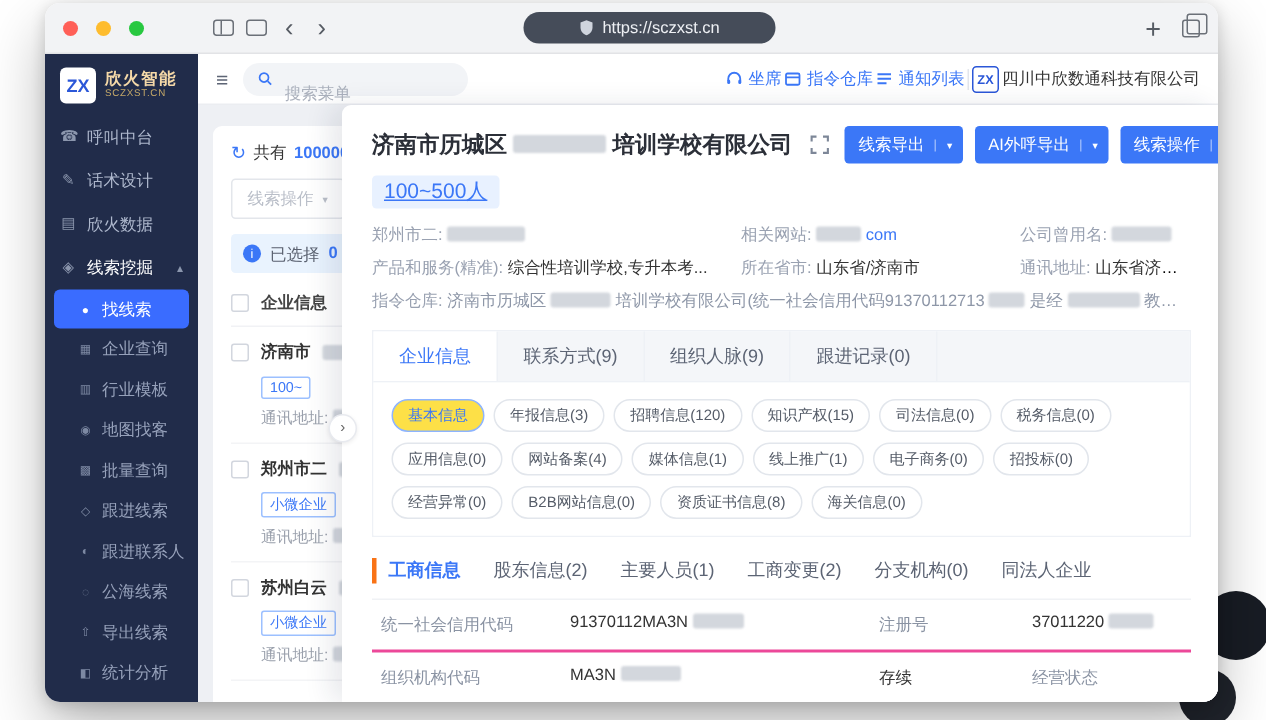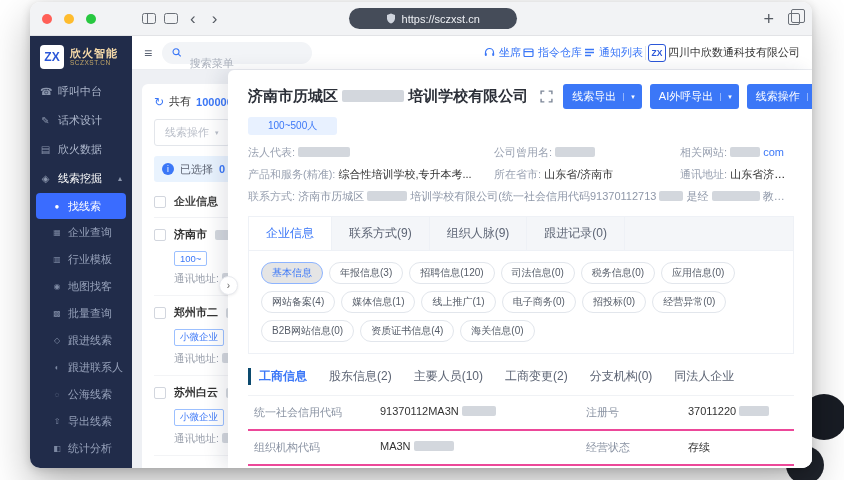--- a/index.html
+++ b/index.html
@@ -104,41 +104,41 @@
   .m-handle{position:absolute;left:-9px;top:206px;width:19px;height:19px;border-radius:50%;background:#fff;
     border:1px solid #e8eaef;box-shadow:0 1px 3px rgba(0,0,0,.08);font-size:10px;color:#666;
     display:flex;align-items:center;justify-content:center;}
   .m-head{display:flex;align-items:center;gap:10px;text-align:center;}
   .m-title{font-size:15px;font-weight:bold;color:#2b2f38;white-space:nowrap;}
   .expand-ic{flex:0 0 auto;margin-left:2px;}
   .m-btns{margin-left:auto;display:flex;gap:8px;}
   .mbtn{background:#3b77f7;color:#fff;font-size:11px;border-radius:3px;display:inline-flex;align-items:center;
     padding:5px 0 5px 9px;white-space:nowrap;}
   .mbtn .caret{border-left:1px solid rgba(255,255,255,.45);margin-left:7px;padding:0 7px;font-size:7px;}
-  .scale-tag{display:inline-block;margin-top:8px;background:#e8f1ff;color:#3b77f7;font-size:10px;
-    border-radius:3px;padding:2px 20px;}
+  .scale-tag{display:inline-block;margin-top:8px;background:#e8f1ff;color:#3b77f7;font-size:14px;
+    border-radius:3px;padding:2px 8px;text-decoration:underline;}
   .info-grid{margin-top:10px;display:grid;grid-template-columns:238px 178px 1fr;gap:7px 8px;font-size:11px;}
   .ilab{color:#99a1b1;}
   .ival{color:#333;}
   .ival.link{color:#3b77f7;}
   .icell{white-space:nowrap;overflow:hidden;text-overflow:ellipsis;}
   .intro{grid-column:1/-1;color:#8e97a8;white-space:nowrap;overflow:hidden;text-overflow:ellipsis;}
 
   .tabwrap{margin-top:12px;border:1px solid #eef1f6;}
   .tabs{display:flex;background:#f4f6f9;border-bottom:1px solid #eef1f6;}
   .tab{padding:8px 17px;font-size:12px;color:#5c6474;border-right:1px solid #eef1f6;white-space:nowrap;}
   .tab.active{background:#fff;color:#3b77f7;}
   .panel{padding:11px 12px;background:#fff;}
   .pills{display:flex;flex-wrap:wrap;gap:7px 6px;}
   .pill{border:1px solid #e2e6ec;border-radius:13px;font-size:10px;color:#555c68;padding:3px 10px;
     background:#fff;white-space:nowrap;}
-  .pill.active{color:#3b77f7;border-color:#8db4ff;background:#e5e5e5;}
+  .pill.active{color:#3b77f7;border-color:#8db4ff;background:#fde047;}
 
   .sections{margin-top:14px;display:flex;align-items:center;gap:22px;font-size:12px;color:#5c6474;}
-  .sec.active{color:#3b77f7;font-weight:bold;border-left:3px solid #0c4a6e;padding-left:8px;}
+  .sec.active{color:#3b77f7;font-weight:bold;border-left:3px solid #f97316;padding-left:8px;}
 
   .dtable{margin-top:10px;border-top:1px solid #f0f2f5;}
   .trow{display:grid;grid-template-columns:126px 206px 102px 1fr;border-bottom:2px solid #ec4899;}
   .tcell{padding:9px 6px;font-size:11px;white-space:nowrap;overflow:hidden;text-overflow:ellipsis;}
   .tlab{color:#8a93a3;}
   .tval{color:#333;}
 </style>
 </head>
 <body>
 
@@ -367,48 +367,48 @@
               <span>线索操作</span>
               <span class="caret">▾</span>
             </span>
           </div>
         </div>
 
         <span class="scale-tag">100~500人</span>
 
         <div class="info-grid">
           <div class="icell">
-            <span class="ilab">法人代表:</span>
+            <span class="ilab">郑州市二:</span>
             <i class="rd" style="width:52px"></i>
-          </div>
-          <div class="icell">
-            <span class="ilab">公司曾用名:</span>
-            <i class="rd" style="width:40px"></i>
           </div>
           <div class="icell">
             <span class="ilab">相关网站:</span>
             <i class="rd" style="width:30px"></i>
             <span class="ival link">com</span>
           </div>
+          <div class="icell">
+            <span class="ilab">公司曾用名:</span>
+            <i class="rd" style="width:40px"></i>
+          </div>
 
           <div class="icell">
             <span class="ilab">产品和服务(精准):</span>
             <span class="ival">综合性培训学校,专升本考...</span>
           </div>
           <div class="icell">
             <span class="ilab">所在省市:</span>
             <span class="ival">山东省/济南市</span>
           </div>
           <div class="icell">
             <span class="ilab">通讯地址:</span>
             <span class="ival">山东省济南市历城区山大南路...</span>
           </div>
 
           <div class="intro">
-            <span class="ilab">联系方式:</span>
+            <span class="ilab">指令仓库:</span>
             <span>济南市历城区</span>
             <i class="rd" style="width:40px"></i>
             <span>培训学校有限公司(统一社会信用代码91370112713</span>
             <i class="rd" style="width:24px"></i>
             <span>是经</span>
             <i class="rd" style="width:48px"></i>
             <span>教育主管部门批准成立、以升本教育为主的综合性培训学校....</span>
           </div>
         </div>
 
@@ -417,40 +417,41 @@
             <span class="tab active">企业信息</span>
             <span class="tab">联系方式(9)</span>
             <span class="tab">组织人脉(9)</span>
             <span class="tab">跟进记录(0)</span>
           </div>
           <div class="panel">
             <div class="pills">
               <span class="pill active">基本信息</span>
               <span class="pill">年报信息(3)</span>
               <span class="pill">招聘信息(120)</span>
+              <span class="pill">知识产权(15)</span>
               <span class="pill">司法信息(0)</span>
               <span class="pill">税务信息(0)</span>
               <span class="pill">应用信息(0)</span>
               <span class="pill">网站备案(4)</span>
               <span class="pill">媒体信息(1)</span>
               <span class="pill">线上推广(1)</span>
               <span class="pill">电子商务(0)</span>
               <span class="pill">招投标(0)</span>
               <span class="pill">经营异常(0)</span>
               <span class="pill">B2B网站信息(0)</span>
-              <span class="pill">资质证书信息(4)</span>
+              <span class="pill">资质证书信息(8)</span>
               <span class="pill">海关信息(0)</span>
             </div>
           </div>
         </div>
 
         <div class="sections">
           <span class="sec active">工商信息</span>
           <span class="sec">股东信息(2)</span>
-          <span class="sec">主要人员(10)</span>
+          <span class="sec">主要人员(1)</span>
           <span class="sec">工商变更(2)</span>
           <span class="sec">分支机构(0)</span>
           <span class="sec">同法人企业</span>
         </div>
 
         <div class="dtable">
           <div class="trow">
             <span class="tcell tlab">统一社会信用代码</span>
             <span class="tcell tval">
               <span>91370112MA3N</span>
@@ -461,22 +462,22 @@
               <span>37011220</span>
               <i class="rd" style="width:30px"></i>
             </span>
           </div>
           <div class="trow">
             <span class="tcell tlab">组织机构代码</span>
             <span class="tcell tval">
               <span>MA3N</span>
               <i class="rd" style="width:40px"></i>
             </span>
+            <span class="tcell tval">存续</span>
             <span class="tcell tlab">经营状态</span>
-            <span class="tcell tval">存续</span>
           </div>
           <div class="trow">
             <span class="tcell tlab">法人代表</span>
             <span class="tcell tval">
               
             </span>
             <span class="tcell tlab">注册资本</span>
             <span class="tcell tval">30.00万人民币</span>
           </div>
 

